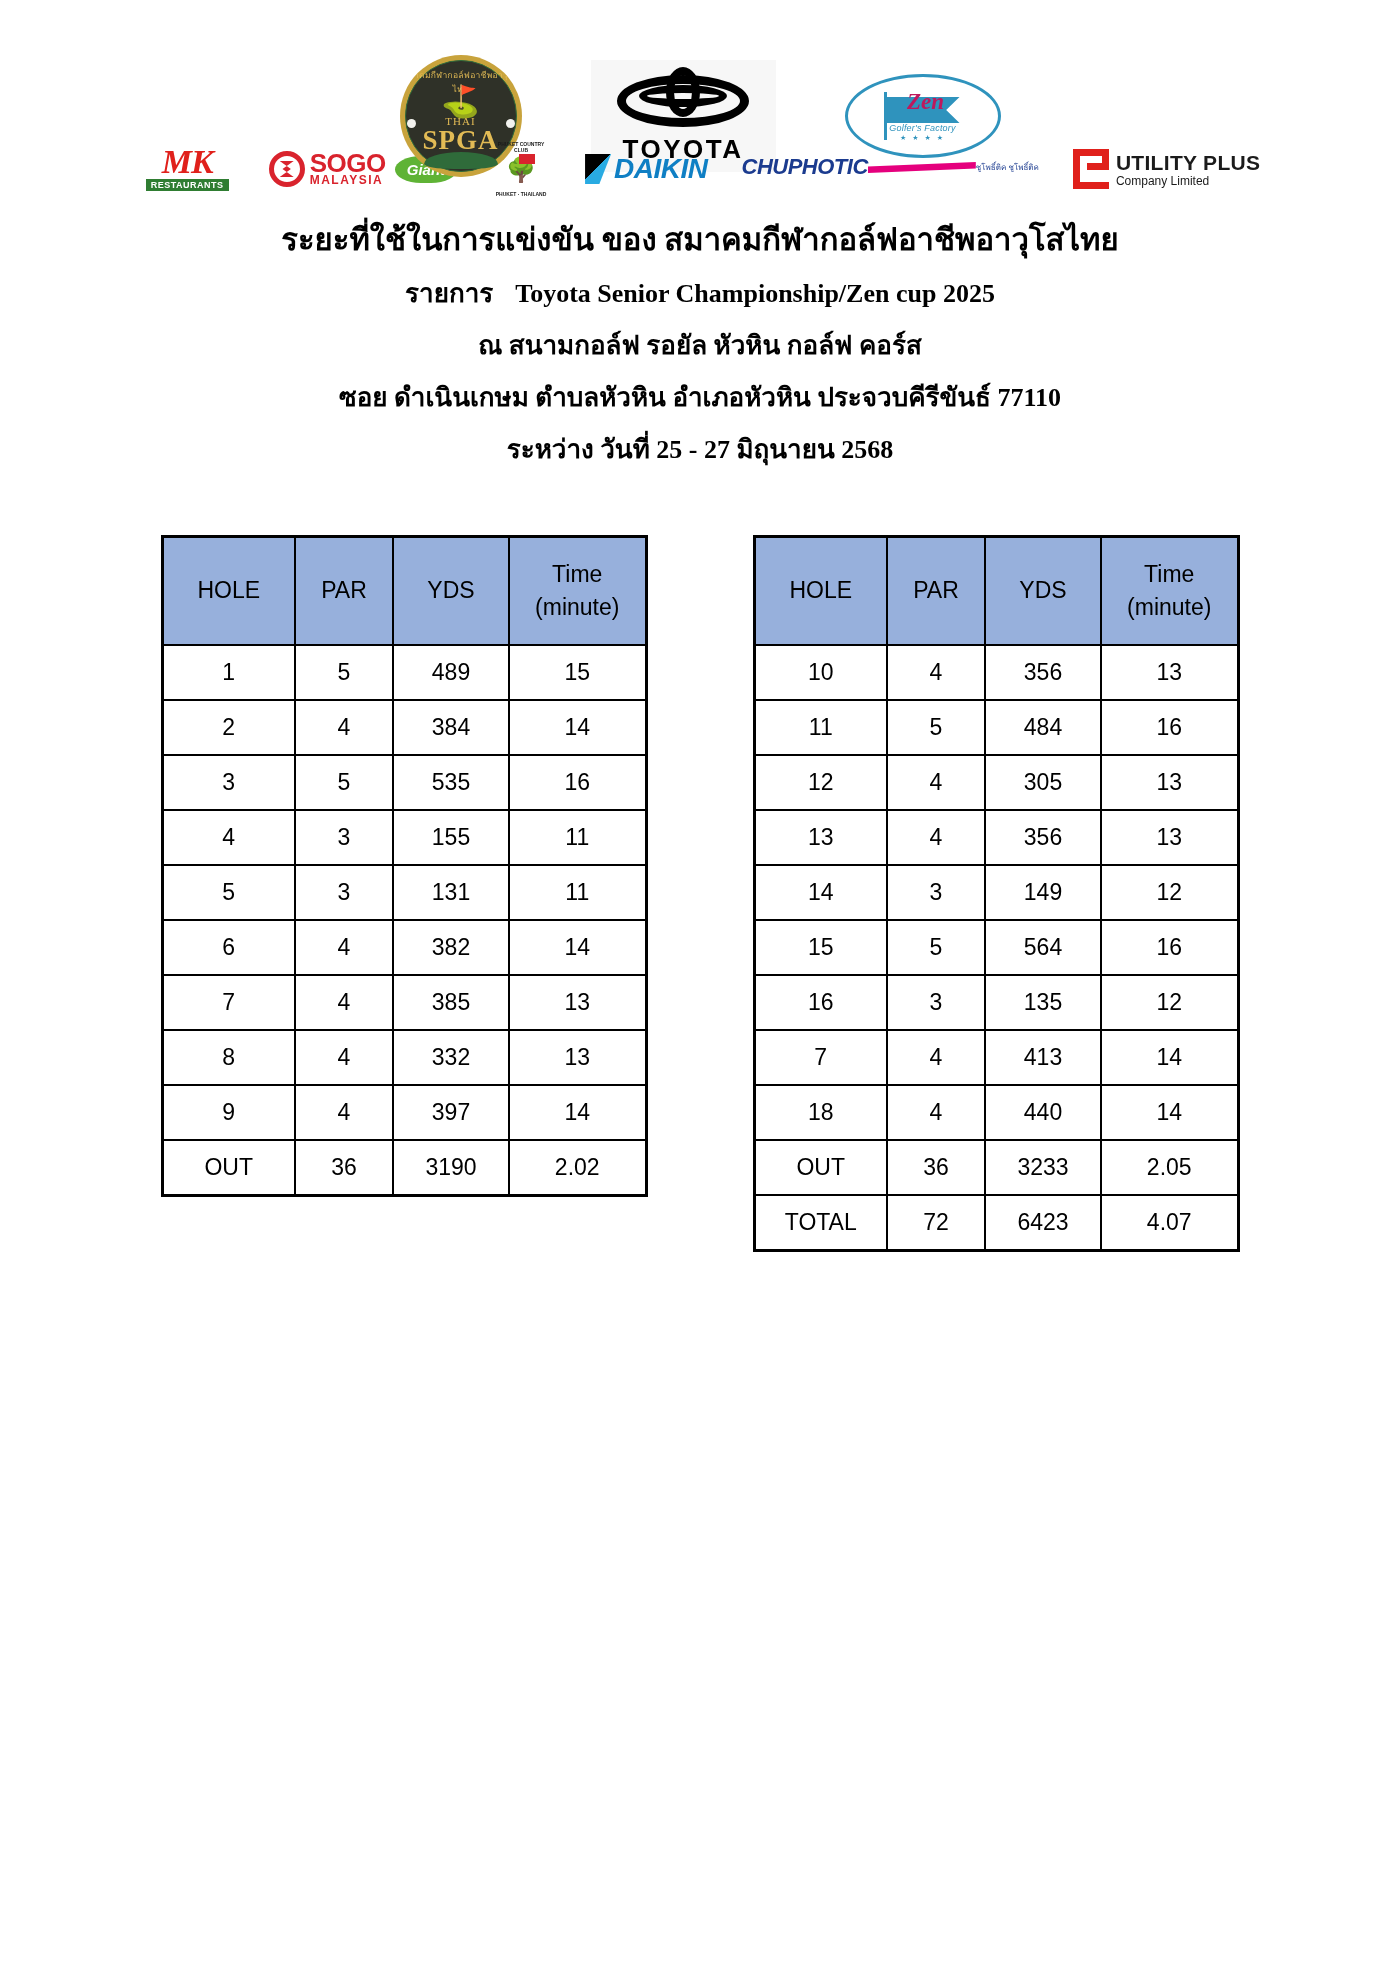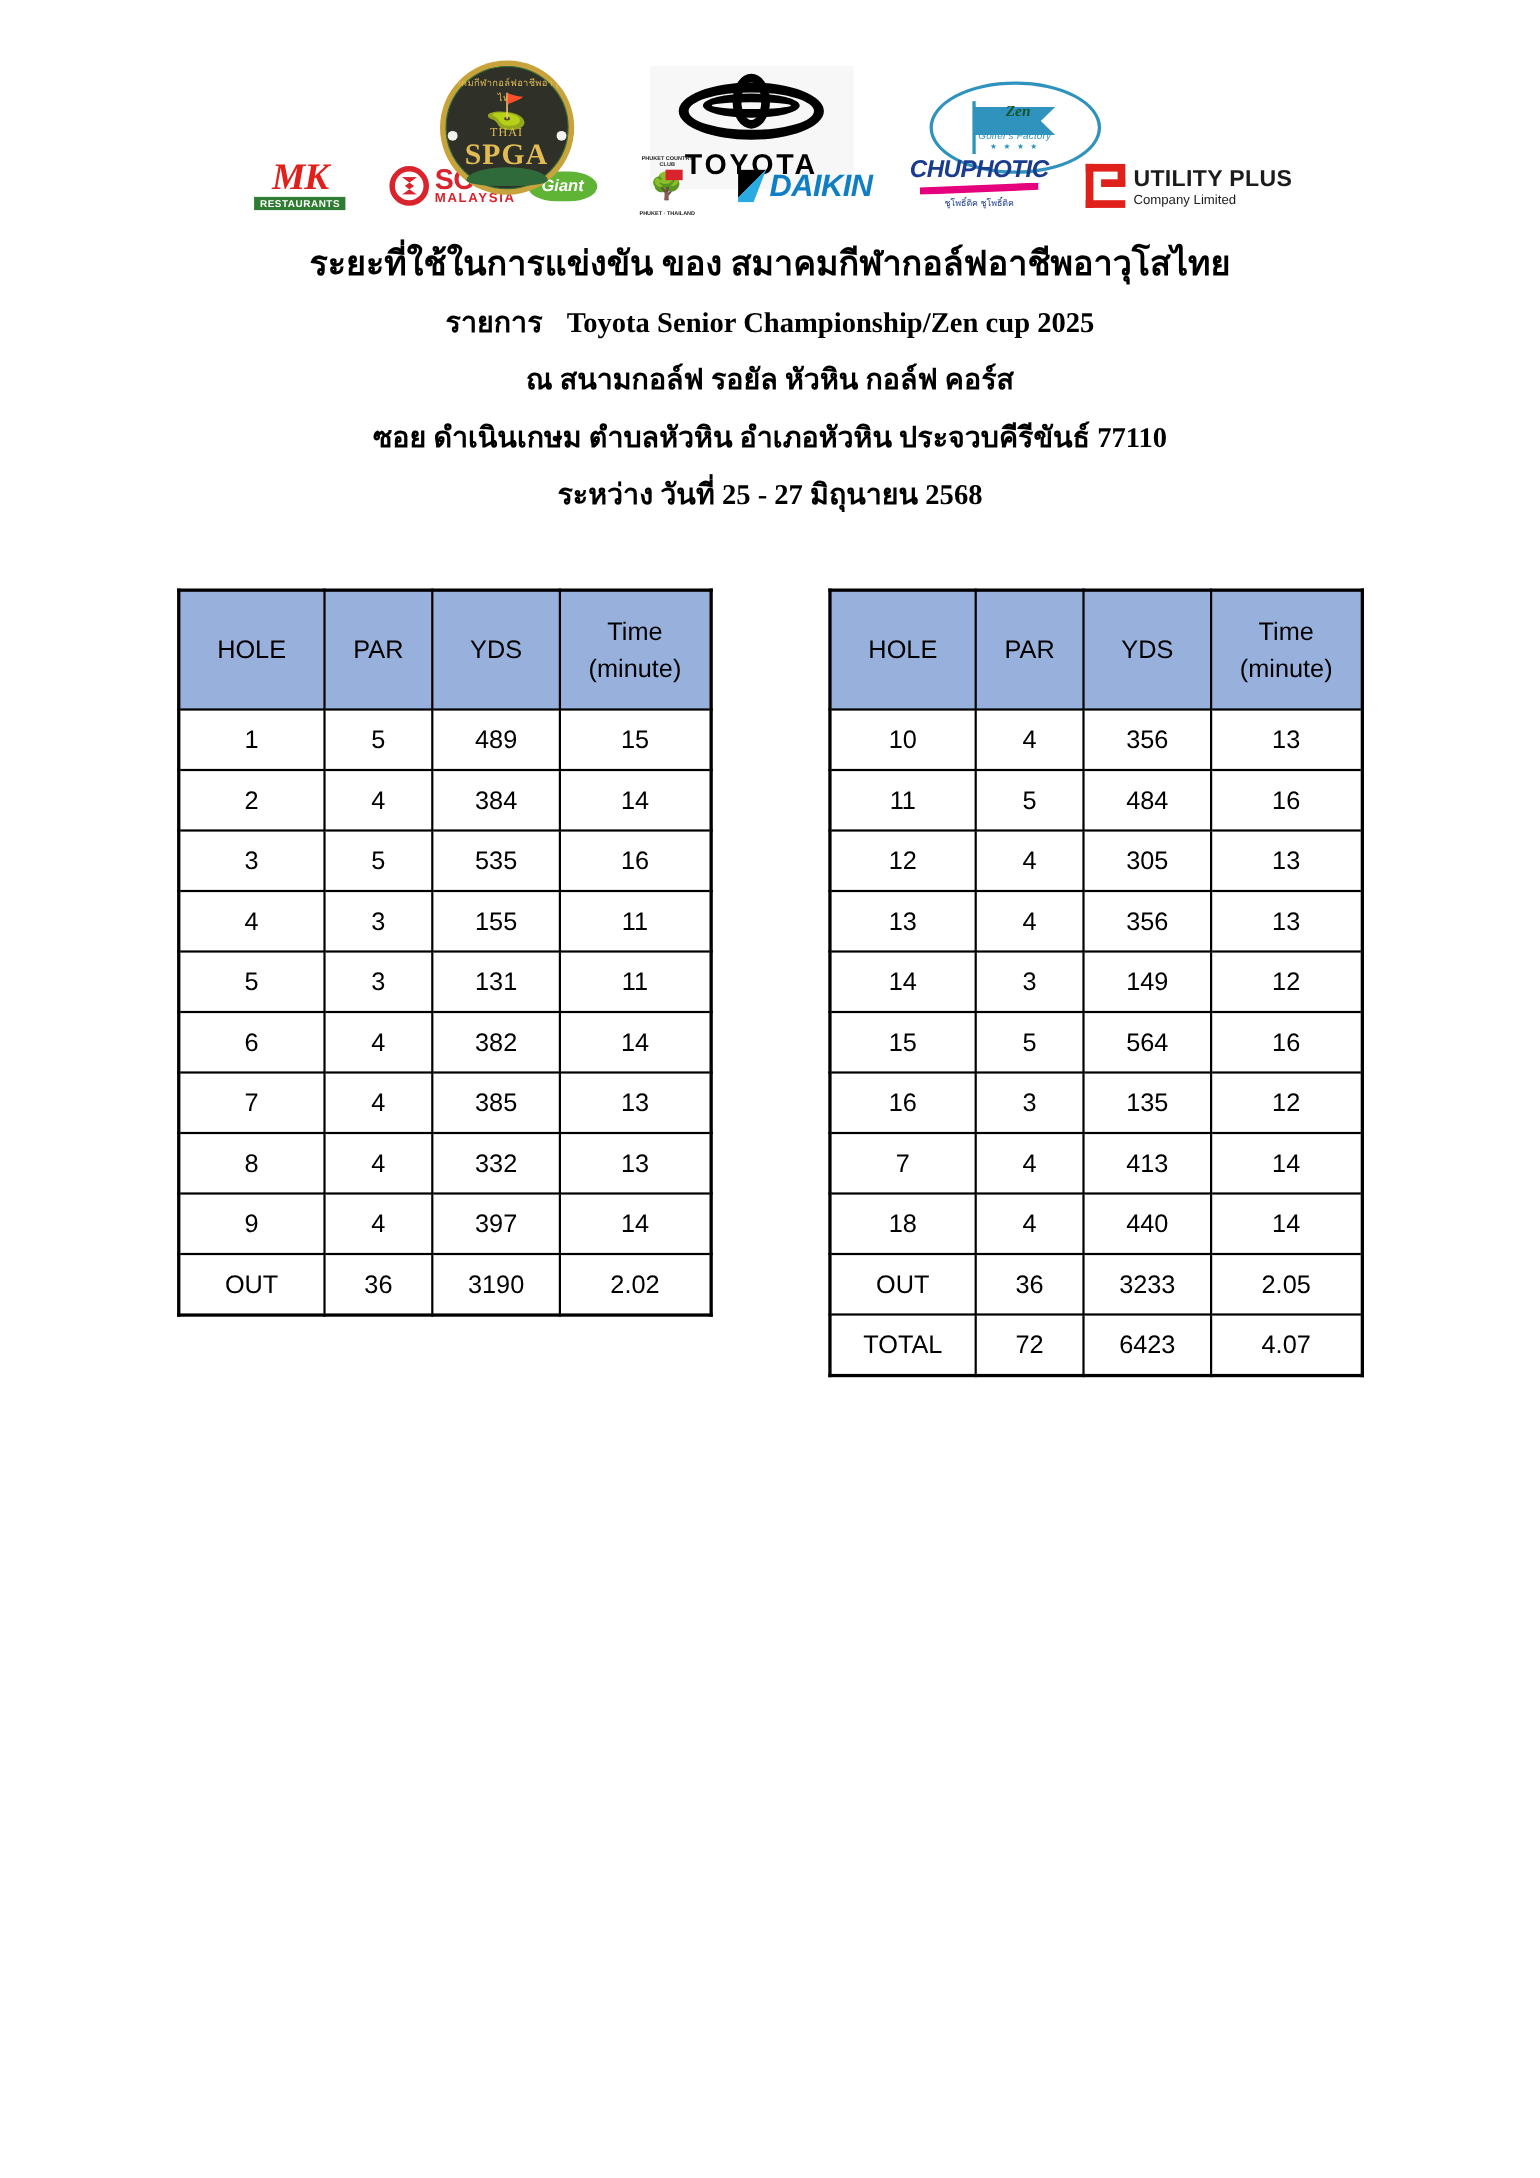--- a/index.html
+++ b/index.html
@@ -195,22 +195,22 @@
     left: 38px; top: 20px;
     width: 74px; height: 26px;
     background: #2f93bd;
     clip-path: polygon(0 0, 100% 0, 82% 50%, 100% 100%, 0 100%);
   }
   .zen-script {
     position: relative;
     font-family: "Liberation Serif", serif;
     font-style: italic;
     font-weight: bold;
-    font-size: 14px;
-    color: #14532d;
+    font-size: 23px;
+    color: #be185d;
     z-index: 2;
     margin-left: 6px;
     margin-top: -2px;
   }
   .zen-sub {
     font-size: 9px;
     color: #2f93bd;
     font-style: italic;
     margin-top: 8px;
     letter-spacing: .2px;
@@ -346,21 +346,21 @@
     font-style: italic;
     font-size: 28px;
     color: #0f7fc4;
     letter-spacing: -.5px;
   }
 
   
   .chuphotic-logo {
     flex: 0 0 auto;
     display: flex;
-    flex-direction: column;
+    flex-direction: row;
     align-items: center;
     position: relative;
     padding-bottom: 4px;
   }
   .chu-word {
     font-family: "Liberation Sans", sans-serif;
     font-weight: bold;
     font-style: italic;
     font-size: 22px;
     color: #1b3b8f;

